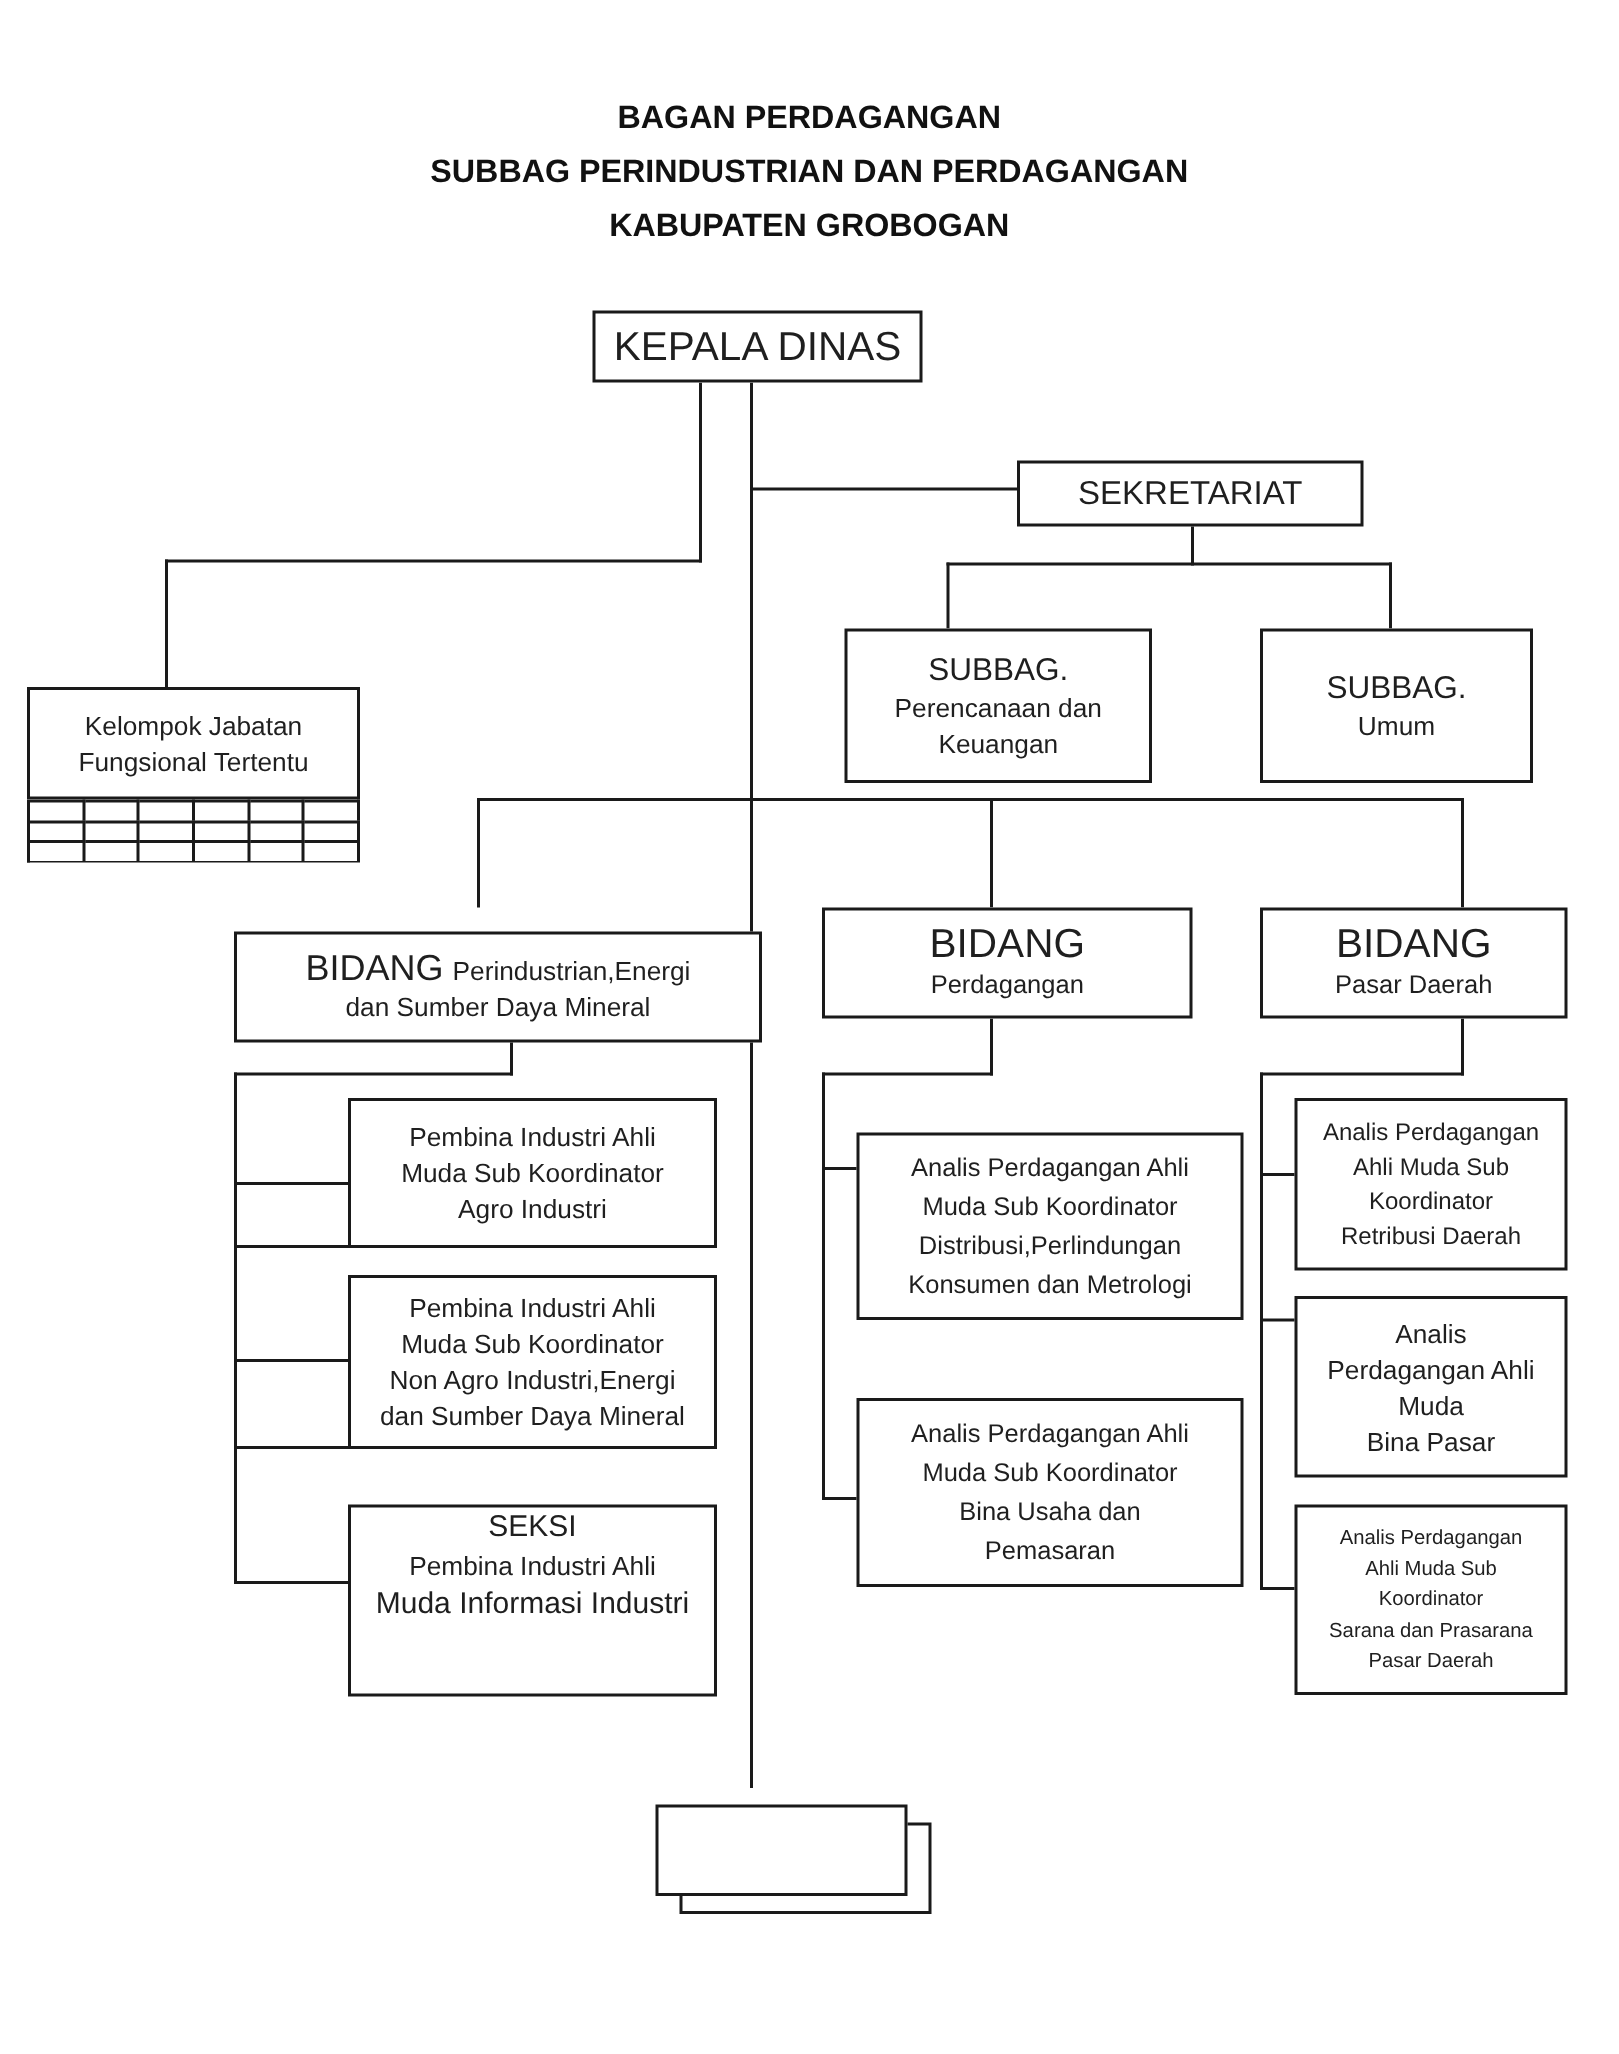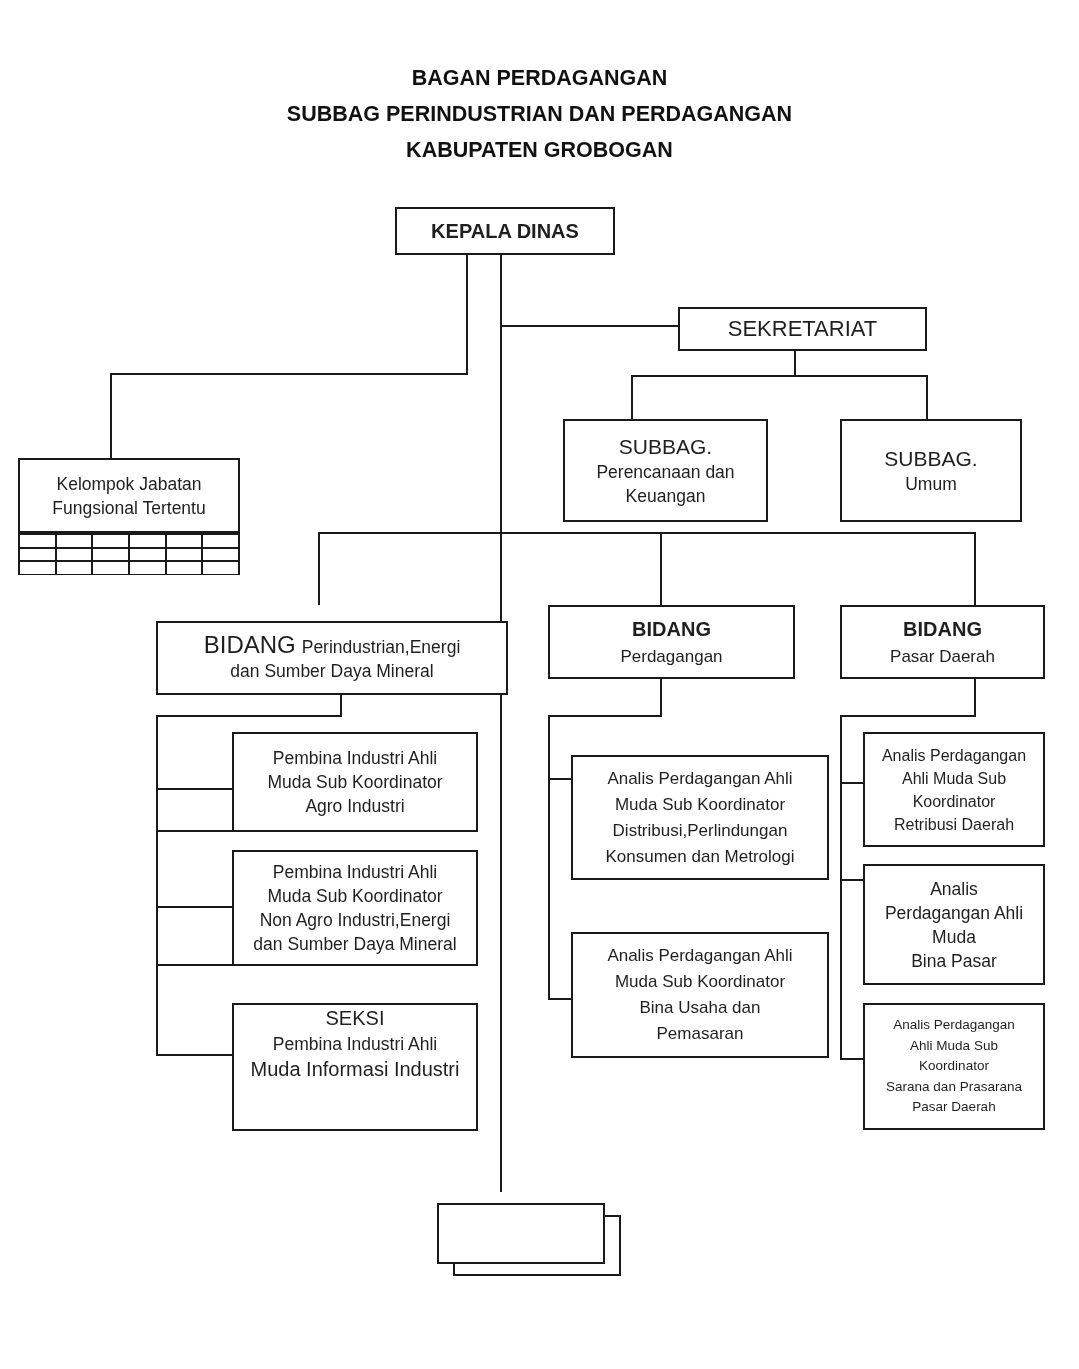--- a/index.html
+++ b/index.html
@@ -20,21 +20,21 @@
   .box{
     position:absolute;
     border:2px solid #1a1a1a;
     background:#ffffff;
     display:flex;flex-direction:column;
     align-items:center;justify-content:center;
     text-align:center;
     box-sizing:border-box;
   }
   .ln{position:absolute;background:#1a1a1a;}
-  .t24{font-size:20px;line-height:30px;font-weight:bold;}
+  .t24{font-size:27px;line-height:30px;}
   .t22{font-size:22px;line-height:28px;}
   .t21{font-size:21px;line-height:27px;}
   .t20{font-size:20px;line-height:27px;}
   .t18{font-size:17px;line-height:26px;}
   .t17{font-size:17.5px;line-height:24px;}
   .t16{font-size:16px;line-height:23px;}
   .t14{font-size:13.5px;line-height:20.5px;}
   .big-inline{font-size:24px;margin-right:6px;}
   .grid6{
     position:absolute;left:18px;top:533px;width:222px;height:42px;
@@ -90,21 +90,21 @@
   <div class="ln" style="left:840px;top:715px;width:136px;height:2px"></div>
   <div class="ln" style="left:840px;top:715px;width:2px;height:345px"></div>
   <div class="ln" style="left:840px;top:782px;width:25px;height:2px"></div>
   <div class="ln" style="left:840px;top:879px;width:25px;height:2px"></div>
   <div class="ln" style="left:840px;top:1058px;width:25px;height:2px"></div>
 
   <div class="box t24" style="left:395px;top:207px;width:220px;height:48px">
     <div>KEPALA DINAS</div>
   </div>
 
-  <div class="box t22" style="left:678px;top:307px;width:249px;height:44px">
+  <div class="box t22" style="left:678px;top:307px;width:231px;height:44px">
     <div>SEKRETARIAT</div>
   </div>
 
   <div class="box" style="left:563px;top:419px;width:205px;height:103px">
     <div class="t21">SUBBAG.</div>
     <div class="t17">Perencanaan dan</div>
     <div class="t17">Keuangan</div>
   </div>
 
   <div class="box" style="left:840px;top:419px;width:182px;height:103px">

